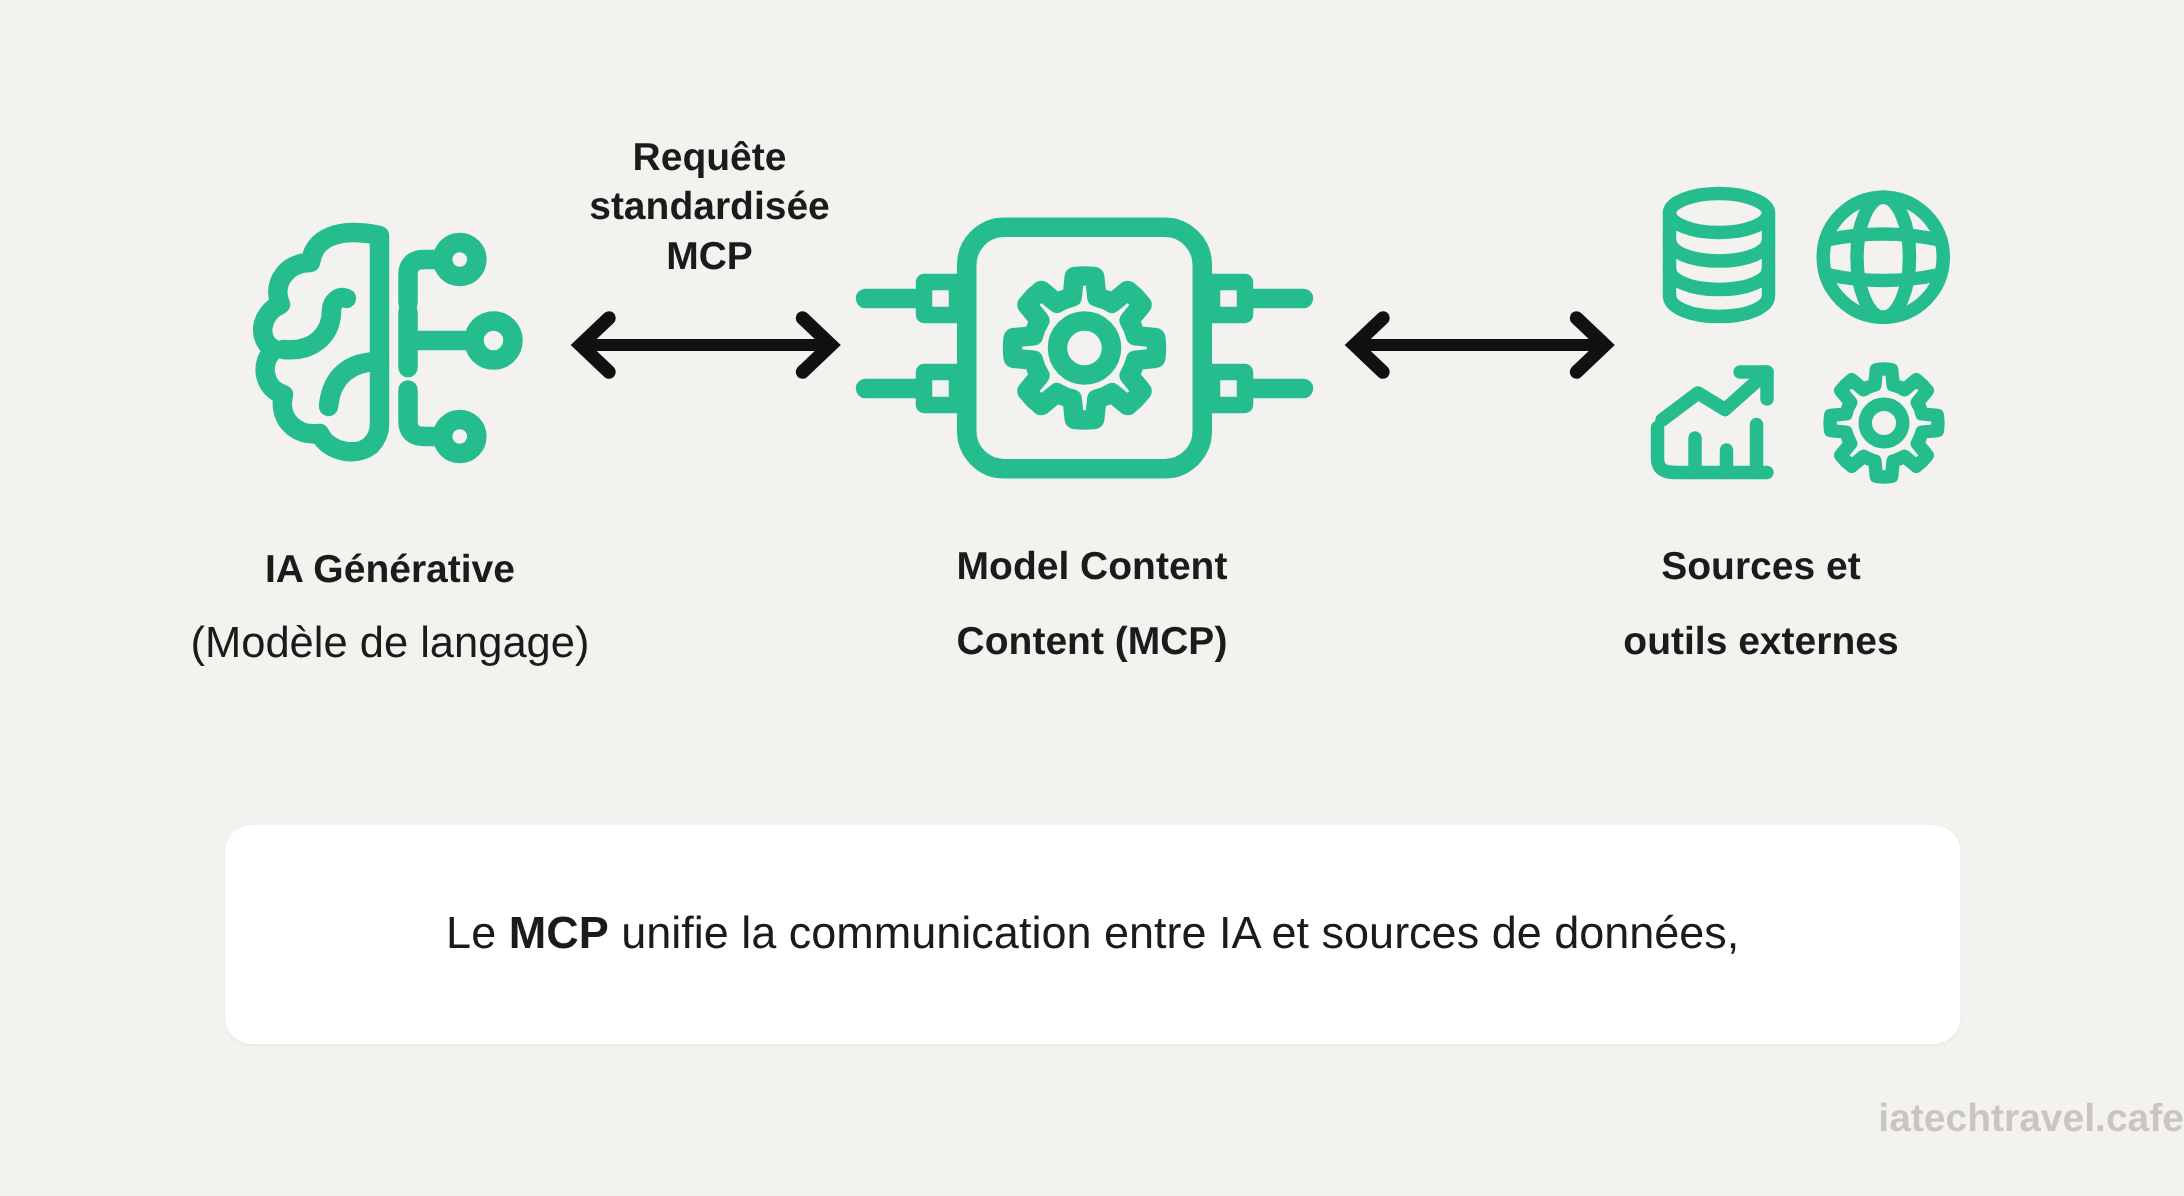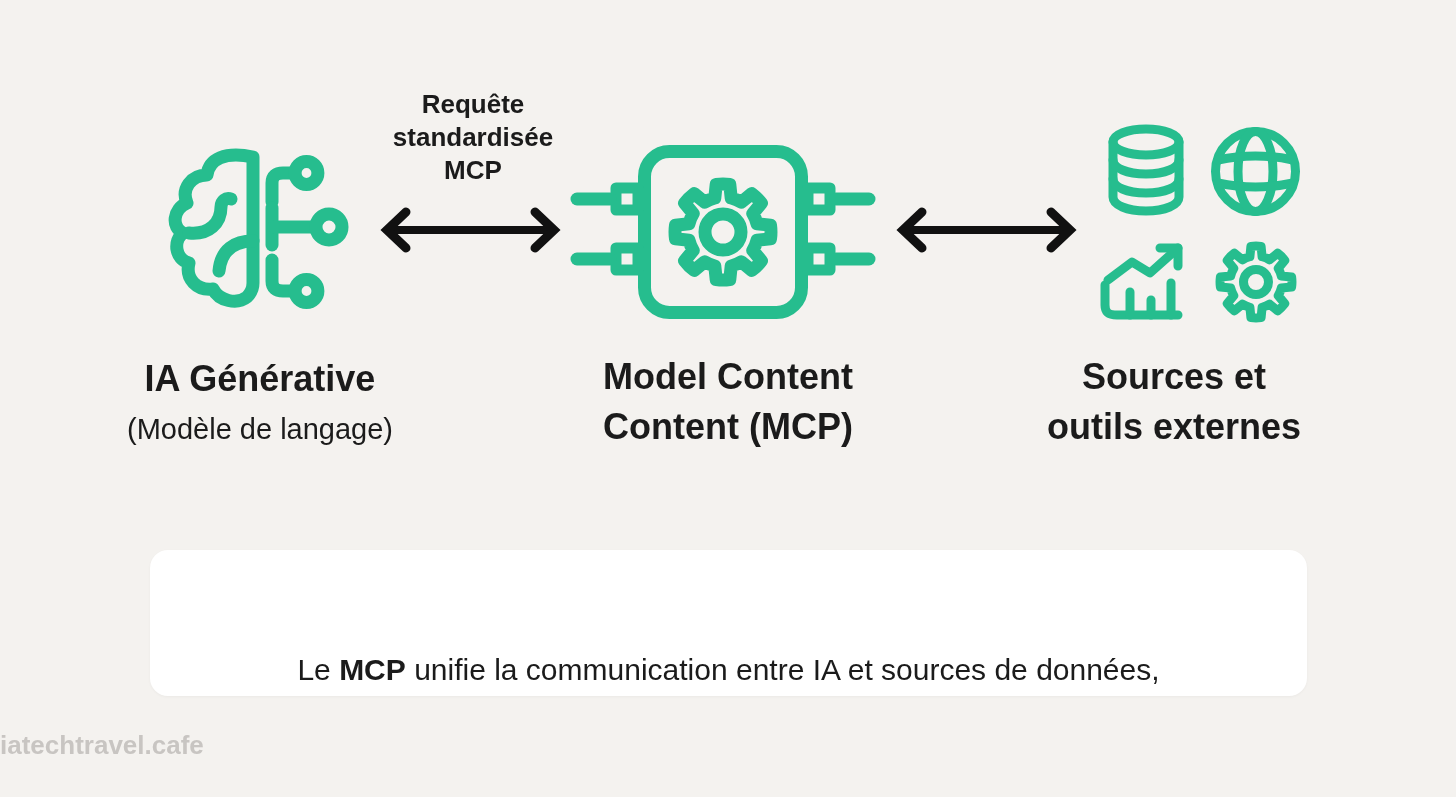--- a/index.html
+++ b/index.html
@@ -24,40 +24,40 @@
   .w9{stroke-width:9;}
 
   
   .ar{fill:none;stroke:var(--arrow);stroke-width:9;stroke-linecap:round;stroke-linejoin:miter;}
   .ar-shaft{stroke-width:8;}
 
   .arrow-label{
     text-align:center;font-weight:700;font-size:26px;line-height:33px;color:var(--ink);
   }
   .node-title{
-    text-align:center;font-weight:700;font-size:36px;line-height:50px;color:var(--ink);
+    text-align:center;font-weight:700;font-size:26px;line-height:50px;color:var(--ink);
   }
   .node-subtitle{
     text-align:center;font-weight:400;font-size:29px;line-height:46px;color:var(--ink);
   }
   .node-subtitle.center-sub{font-size:28px;}
 
   .caption-box{
     left:150px;top:550px;width:1157px;height:146px;
     background:var(--card);border-radius:18px;
-    display:flex;align-items:flex-end;justify-content:center;
+    display:flex;align-items:center;justify-content:center;
     box-shadow:0 1px 3px rgba(0,0,0,0.04);
   }
   .caption-text{
     text-align:center;font-size:30px;line-height:52px;color:var(--ink);font-weight:400;
   }
   .caption-text b{font-weight:700;}
 
   .footer{
-    left:0;top:730px;width:1456px;text-align:left;
+    left:0;top:730px;width:1456px;text-align:right;
     font-size:26px;font-weight:700;color:var(--muted);
   }
 </style>
 </head>
 <body>
 
 <div class="canvas">
 
   <svg class="abs" style="left:165px;top:145px;" width="190" height="170" viewBox="0 0 190 170" aria-hidden="true">
 

